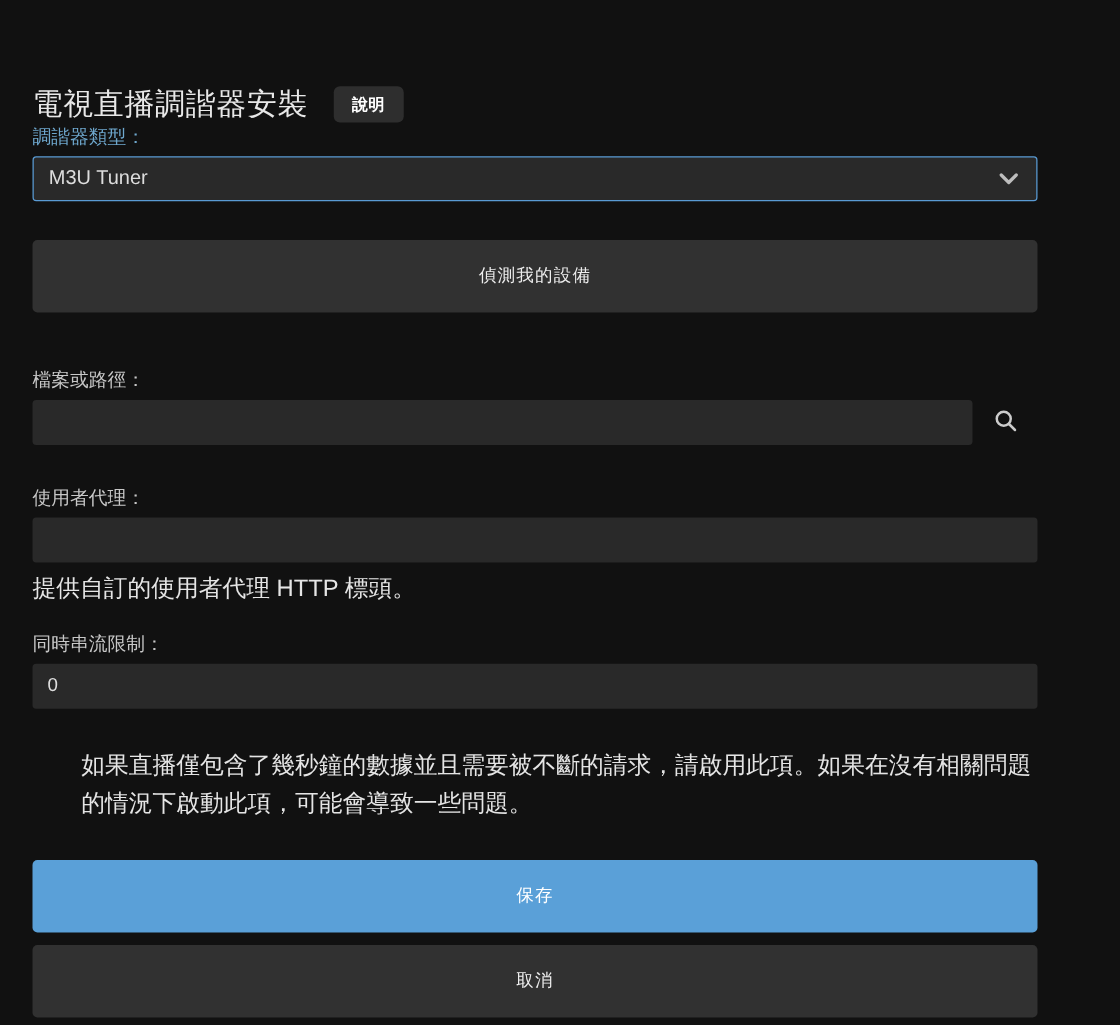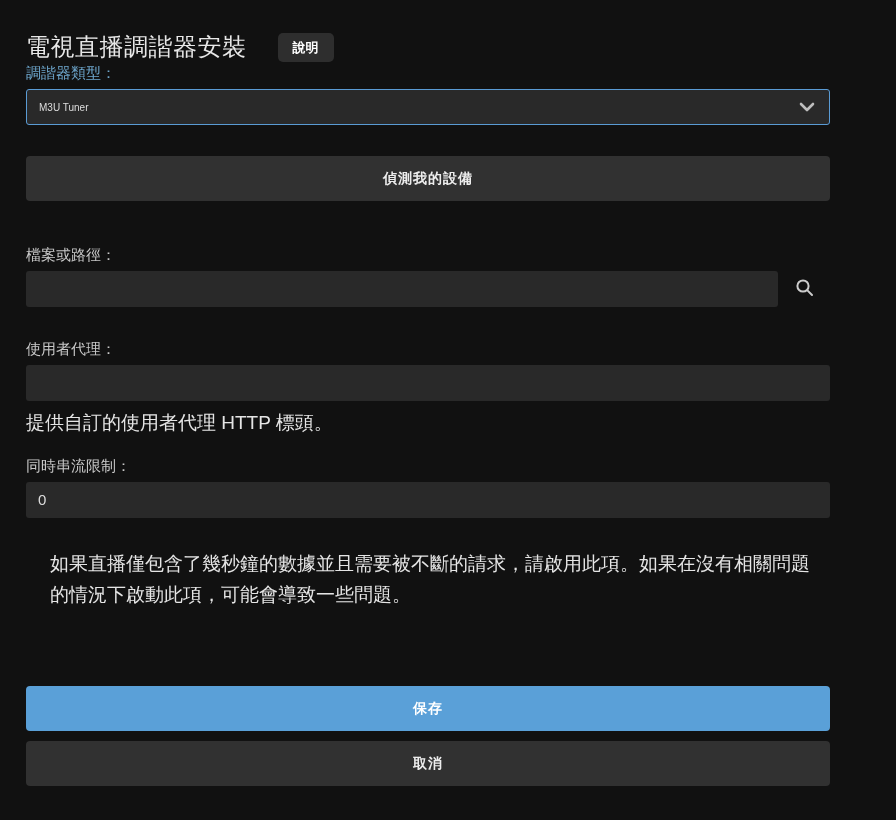--- a/index.html
+++ b/index.html
@@ -10,77 +10,77 @@
     color: #e5e5e5;
     overflow: hidden;
   }
   .page {
     width: 830px;
     padding-left: 26px;
     padding-top: 30px;
   }
   .content { width: 804px; }
 
-  .title-row { display: flex; align-items: center; gap: 31px; height: 34px; }
+  .title-row { display: flex; align-items: center; gap: 20px; height: 34px; margin-top: 36px; }
   .page-title { font-size: 24px; font-weight: 400; color: #e8e8e8; letter-spacing: 0.5px; }
   .help-btn {
     background: #2e2e2e; color: #ffffff; border: none; border-radius: 5px;
     font-family: inherit; font-size: 13px; font-weight: 700;
     padding: 8px 15px; cursor: pointer; line-height: 1;
   }
 
   .label { display: block; font-size: 15px; color: #c8c8c8; margin-bottom: 6px; }
   .label.focused { color: #6ea7cd; }
 
   .select-box {
     width: 100%; height: 36px; background: #292929;
     border: 1.5px solid #5a9bd4; border-radius: 3px;
     display: flex; align-items: center; justify-content: space-between;
     padding: 0 14px 0 12px; cursor: pointer;
-    font-size: 10px; color: #dddddd;
+    font-size: 16px; color: #dddddd;
   }
   .chevron svg { display: block; }
 
   .text-input {
     width: 100%; height: 36px; background: #292929; border: none; border-radius: 3px;
     color: #dddddd; font-family: inherit; font-size: 15px; padding: 0 12px; outline: none;
   }
 
   .btn {
-    display: block; width: 100%; height: 45px; border: none; border-radius: 4px;
+    display: block; width: 100%; height: 58px; border: none; border-radius: 4px;
     background: #313131; color: #ededed; font-family: inherit;
-    font-size: 14px; font-weight: 700; cursor: pointer; letter-spacing: 1px;
+    font-size: 14px; font-weight: 400; cursor: pointer; letter-spacing: 1px;
   }
   .btn.primary { background: #5aa0d8; color: #ffffff; }
 
   .helper { font-size: 19px; color: #e5e5e5; margin-top: 8px; line-height: 1.45; }
 
   .mt-label1 { }
   .mt-detect { margin-top: 31px; }
   .mt-file   { margin-top: 45px; }
   .mt-ua     { margin-top: 33px; }
   .mt-limit  { margin-top: 20px; }
   .mt-check  { margin-top: 30px; }
-  .mt-save   { margin-top: 75px; }
+  .mt-save   { margin-top: 28px; }
   .mt-cancel { margin-top: 10px; }
 
   .file-row { display: flex; align-items: center; }
   .file-row .text-input { width: 752px; }
   .icon-btn {
     background: transparent; border: none; cursor: pointer;
     width: 52px; height: 36px; display: flex; align-items: center; justify-content: center;
   }
 
   .checkbox-row { display: flex; align-items: center; }
   .checkbox {
     width: 25px; height: 25px; border: 2px solid #e2e2e2; border-radius: 3px;
     background: transparent; cursor: pointer; flex: 0 0 auto;
   }
   .checkbox-label { margin-left: 14px; font-size: 15px; color: #dcdcdc; }
-  .checkbox-help { margin-left: 24px; width: 762px; margin-top: 7px; line-height: 1.68; }
+  .checkbox-help { margin-left: 39px; width: 762px; margin-top: 7px; line-height: 1.68; }
 </style>
 </head>
 <body>
 
 <div class="page">
   <div class="content">
 
     <div class="title-row">
       <h1 class="page-title">電視直播調諧器安裝</h1>
       <button class="help-btn">說明</button>

